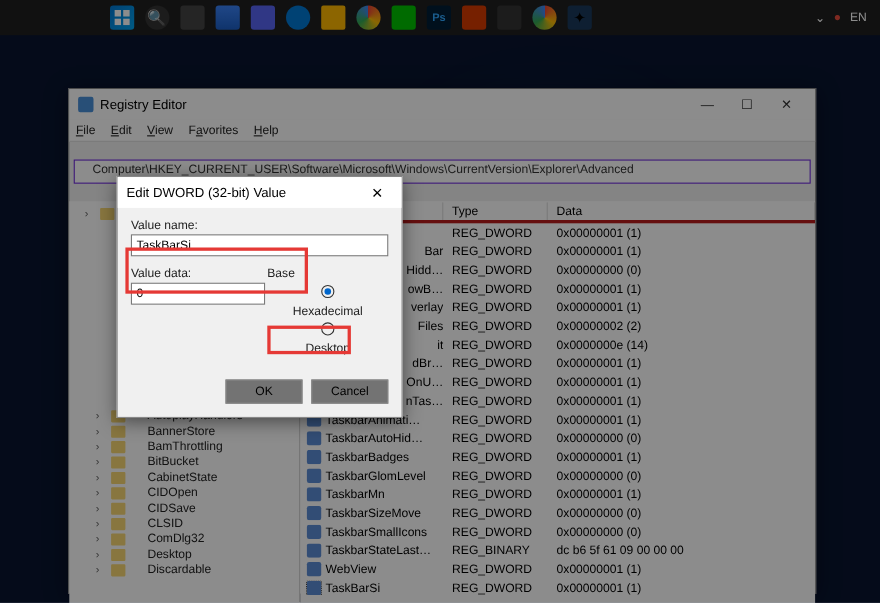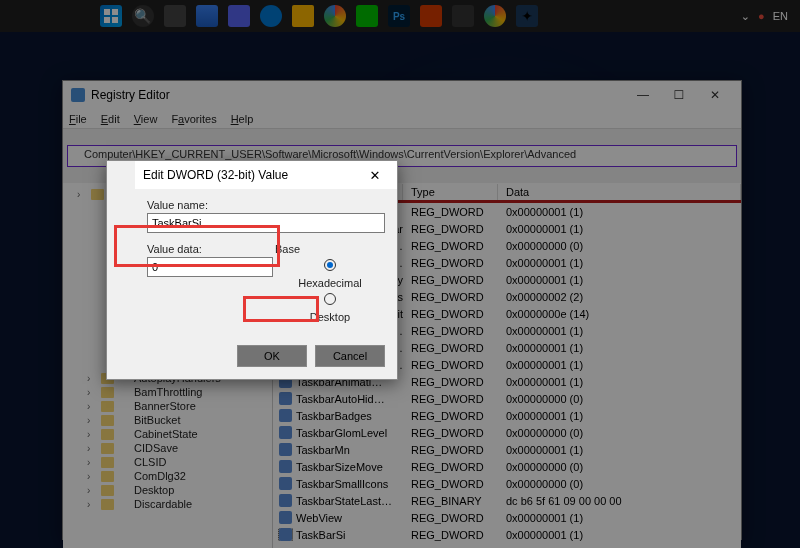--- a/index.html
+++ b/index.html
@@ -41,21 +41,21 @@
 .listhead div { padding: 2px 8px; border-right: 1px solid #ddd; }
 .col-name { width: 130px; } .col-type { width: 95px; } .col-data { flex: 1; }
 .listrow { display: flex; height: 17px; align-items: center; }
 .listrow .c1 { width: 130px; padding-left: 6px; display: flex; align-items: center; gap: 4px; overflow: hidden; white-space: nowrap; }
 .listrow .c2 { width: 95px; padding-left: 8px; }
 .listrow .c3 { flex: 1; padding-left: 8px; white-space: nowrap; }
 .val-ico { width: 13px; height: 13px; background: #5b8dd6; border-radius: 2px; flex-shrink: 0; display: inline-block; }
 .val-ico.sel { outline: 1px dotted #333; }
 
 
-.dialog { position: absolute; top: 160px; left: 106px; width: 292px; background: #f0f0f0; border: 1px solid #888; box-shadow: 0 4px 16px rgba(0,0,0,0.5); z-index: 10; padding-left: 28px; }
+.dialog { position: absolute; top: 160px; left: 106px; width: 260px; background: #f0f0f0; border: 1px solid #888; box-shadow: 0 4px 16px rgba(0,0,0,0.5); z-index: 10; }
 .dlg-title { height: 28px; display: flex; align-items: center; justify-content: space-between; padding: 0 8px; font-size: 12px; background: #fff; }
 .dlg-close { width: 28px; text-align: center; cursor: pointer; font-size: 13px; }
 .dlg-body { padding: 10px 12px; font-size: 11px; color: #222; }
 .dlg-label { margin-bottom: 2px; }
 .dlg-input { width: 100%; height: 20px; border: 1px solid #7a7a7a; background: #fff; padding: 2px 4px; font-size: 11px; margin-bottom: 10px; }
 .dlg-row { display: flex; gap: 2px; }
 .dlg-left { flex: 1; }
 .dlg-right { width: 110px; }
 .fieldset-head { margin-bottom: 4px; }
 .radio-row { display: flex; align-items: center; gap: 6px; margin-bottom: 4px; flex-direction: column; }
@@ -132,33 +132,37 @@
           <span>Controls Folder (Wow64)</span>
         </div>
       <div style="height:170px"></div>
       <div id="tree-list">
           <div class="tree-item">
             <span class="folder-ico"></span>
             <span>AutoplayHandlers</span>
           </div>
           <div class="tree-item">
             <span class="folder-ico"></span>
+            <span>BannerStore</span>
+          </div>
+          <div class="tree-item">
+            <span class="folder-ico"></span>
             <span>BamThrottling</span>
           </div>
           <div class="tree-item">
             <span class="folder-ico"></span>
-            <span>BannerStore</span>
-          </div>
-          <div class="tree-item">
-            <span class="folder-ico"></span>
             <span>BitBucket</span>
           </div>
           <div class="tree-item">
             <span class="folder-ico"></span>
             <span>CabinetState</span>
+          </div>
+          <div class="tree-item">
+            <span class="folder-ico"></span>
+            <span>CIDOpen</span>
           </div>
           <div class="tree-item">
             <span class="folder-ico"></span>
             <span>CIDSave</span>
           </div>
           <div class="tree-item">
             <span class="folder-ico"></span>
             <span>CLSID</span>
           </div>
           <div class="tree-item">

